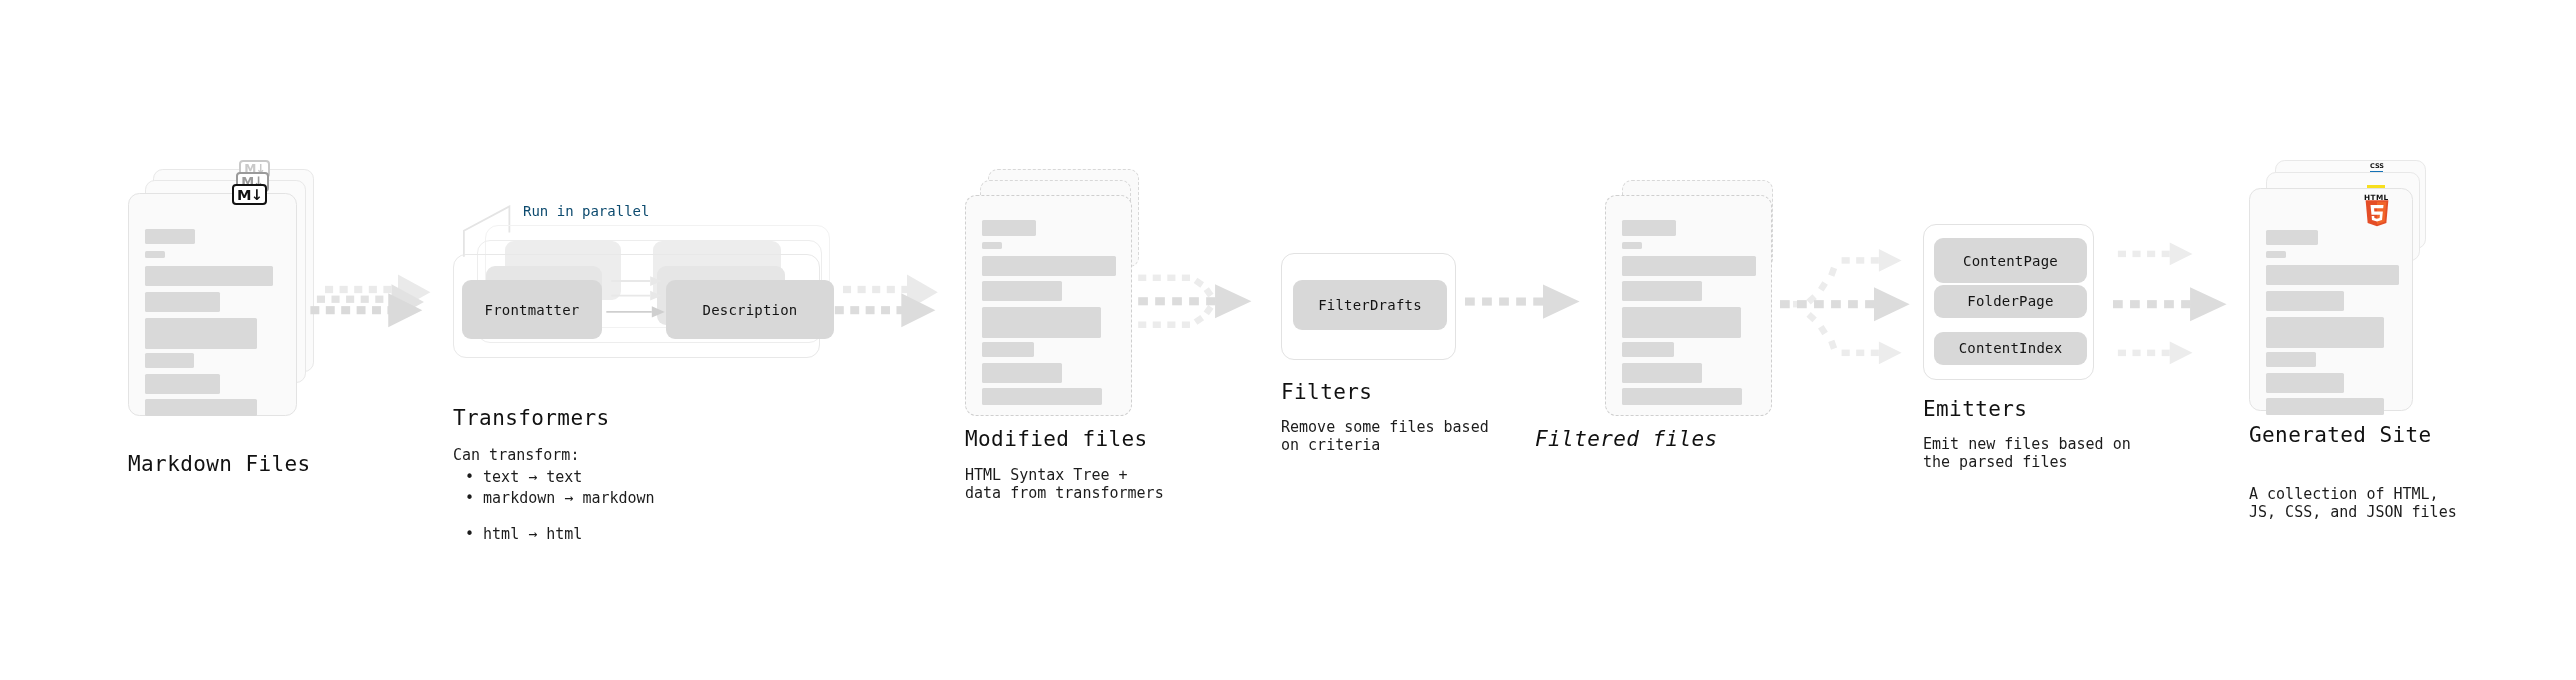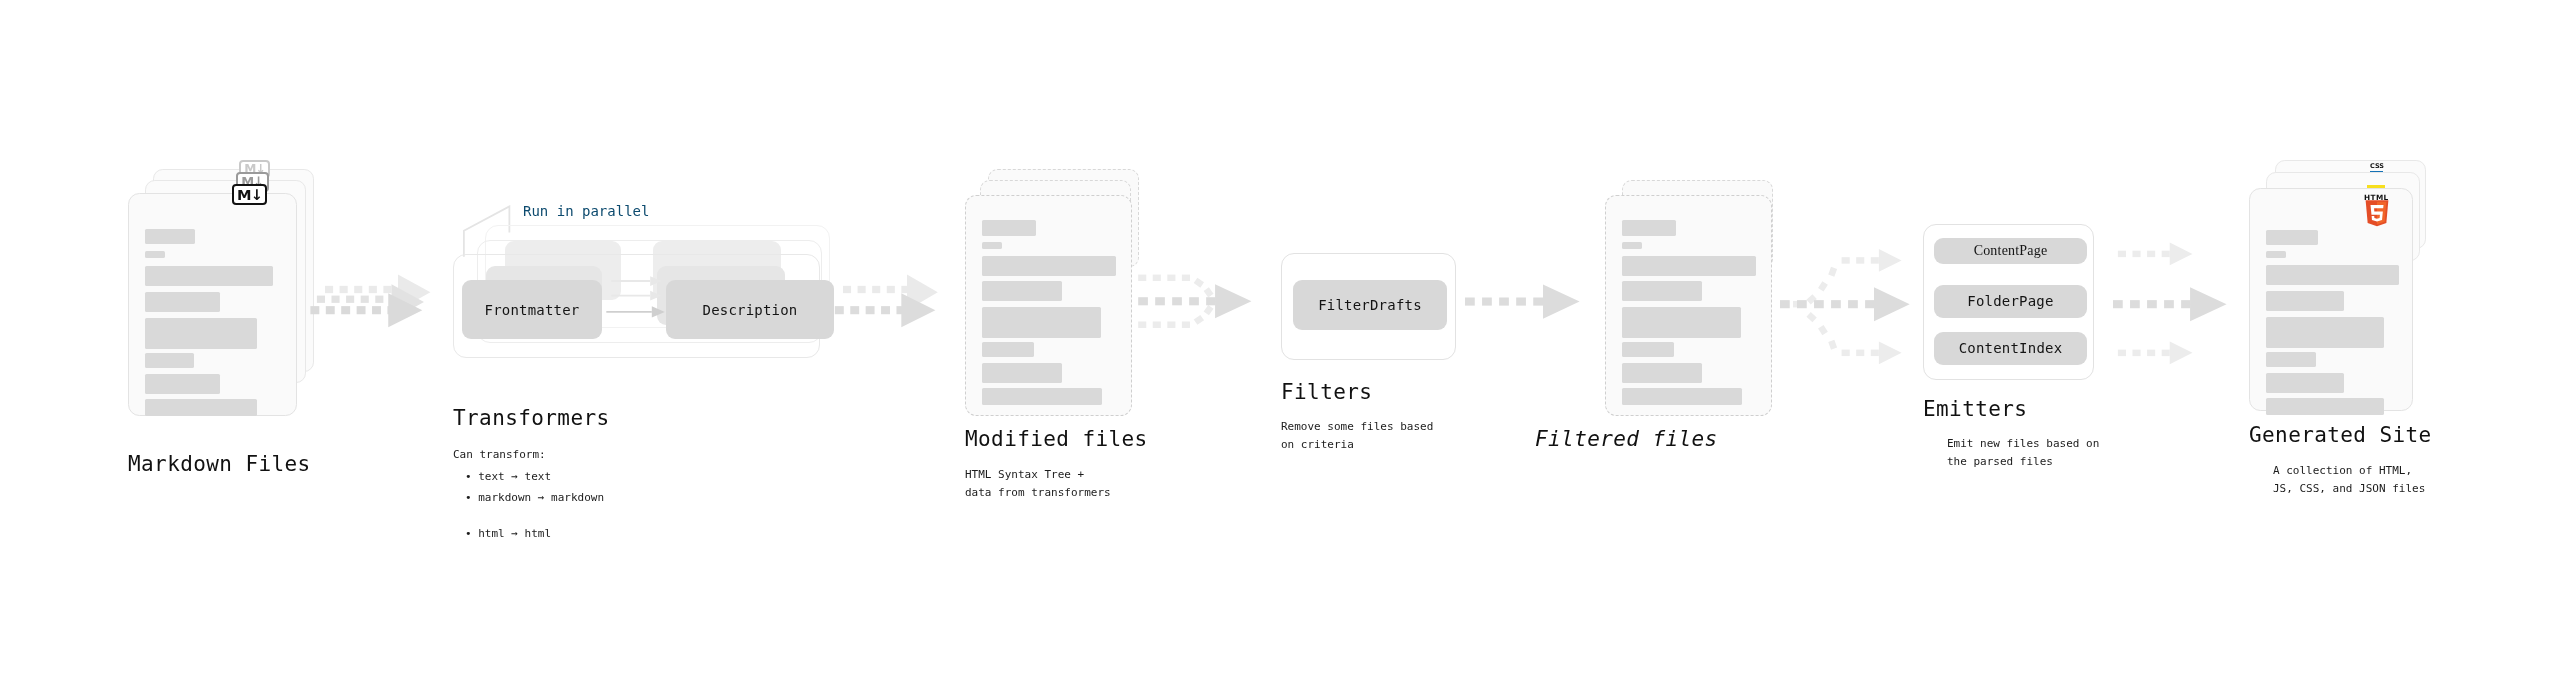--- a/index.html
+++ b/index.html
@@ -20,21 +20,21 @@
   .doc .bar{position:absolute;background:#d9d9d9;border-radius:1.6px;}
   .ghost{background:#fbfbfb;border-color:#e8e8e8;}
   .ghost.dashed{border-color:#d8d8d8;}
 
   
   .title{
     position:absolute;font-size:21px;letter-spacing:0.4px;color:#111;
     white-space:nowrap;font-weight:400;
   }
   .sub{
-    position:absolute;font-size:11px;line-height:18px;color:#1c1c1c;
+    position:absolute;font-size:15px;line-height:18px;color:#1c1c1c;
     white-space:pre;font-weight:400;
   }
   .faint{color:#0c4a6e;}
 
   
   .panel{
     position:absolute;box-sizing:border-box;border:1.5px solid #e0e0e0;
     border-radius:13px;background:#ffffff;
   }
   .panel.g1{border-color:#ededed;background:transparent;}
@@ -297,32 +297,32 @@
       <rect x="42" y="79" width="12" height="10"></rect>
         <rect x="63" y="79" width="12" height="10"></rect>
       <rect x="84" y="79" width="12" height="10"></rect>
         <rect x="105" y="79" width="12" height="10"></rect>
       <polygon points="116,63 160,84 116,105"></polygon>
     </g>
   </svg>
 
   <div>
     <div class="panel" style="left:1923px;top:224px;width:171px;height:156px;border-color:#e2e2e2;"></div>
-    <div class="chip" style="left:1934px;top:238px;width:153px;height:26px;font-family:Liberation Serif, serif;">
+    <div class="chip" style="left:1934px;top:238px;width:153px;height:45px;">
       <span>ContentPage</span>
     </div>
     <div class="chip" style="left:1934px;top:285px;width:153px;height:32.5px;">
       <span>FolderPage</span>
     </div>
     <div class="chip" style="left:1934px;top:332px;width:153px;height:32.5px;">
       <span>ContentIndex</span>
     </div>
 
     <div class="title" style="left:1923px;top:397px;">Emitters</div>
-    <div class="sub" style="left:1923px;top:435px;margin-left:24px;">Emit new files based on
+    <div class="sub" style="left:1923px;top:435px;">Emit new files based on
 the parsed files</div>
   </div>
 
   <svg class="abs" style="left:2113px;top:236px;" width="146" height="138" viewBox="0 0 180 170">
     <g fill="#ececec">
       <rect x="6" y="18" width="10" height="8"></rect>
         <rect x="24" y="18" width="10" height="8"></rect>
       <rect x="42" y="18" width="10" height="8"></rect>
         <rect x="60" y="18" width="10" height="8"></rect>
       <polygon points="70,8 98,22 70,36"></polygon>
@@ -365,18 +365,18 @@
     <div class="h5" style="left:2364px;top:193px;width:26px;height:34px;">
       <span class="h5t">HTML</span>
       <svg width="26" height="28" viewBox="0 0 32 34" style="position:absolute;left:0;top:7.3px;">
         <path d="M2 0 L30 0 L27.5 28 L16 32 L4.5 28 Z" fill="#e44d26"></path>
         <path d="M16 2 L27.6 2 L25.5 26.6 L16 29.8 Z" fill="#f16529"></path>
         <path d="M8 6 L24 6 L23.6 10 L12.4 10 L12.7 14 L23.2 14 L22.2 24.4 L16 26.3 L9.8 24.4 L9.4 19.6 L12.6 19.6 L12.8 22 L16 22.9 L19.2 22 L19.6 17.8 L9.2 17.8 L8 6 Z" fill="#ffffff"></path>
       </svg>
     </div>
 
     <div class="title" style="left:2249px;top:423px;">Generated Site</div>
-    <div class="sub" style="left:2249px;top:462px;margin-left:24px;">A collection of HTML,
+    <div class="sub" style="left:2249px;top:485px;">A collection of HTML,
 JS, CSS, and JSON files</div>
   </div>
 
 </div>
 
 
 </body></html>

